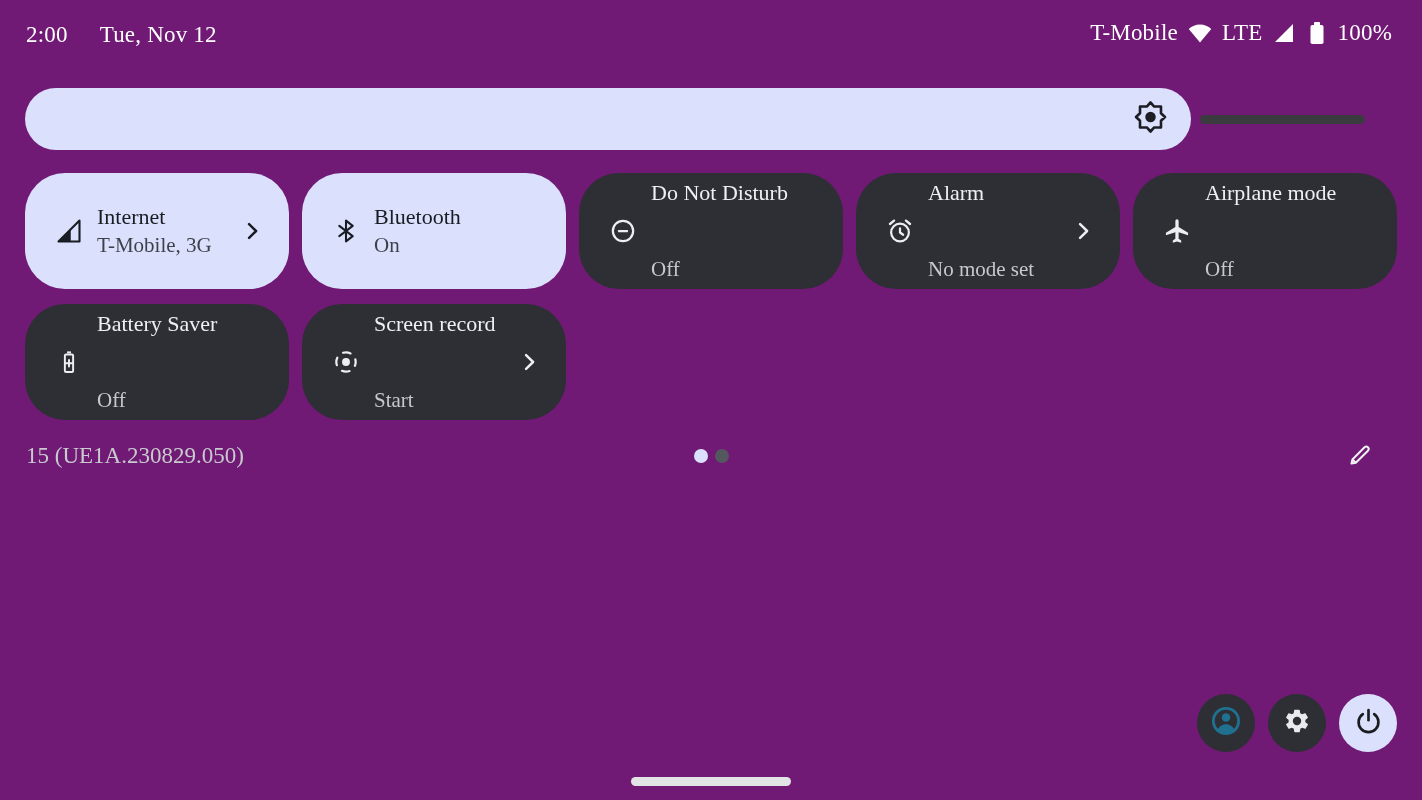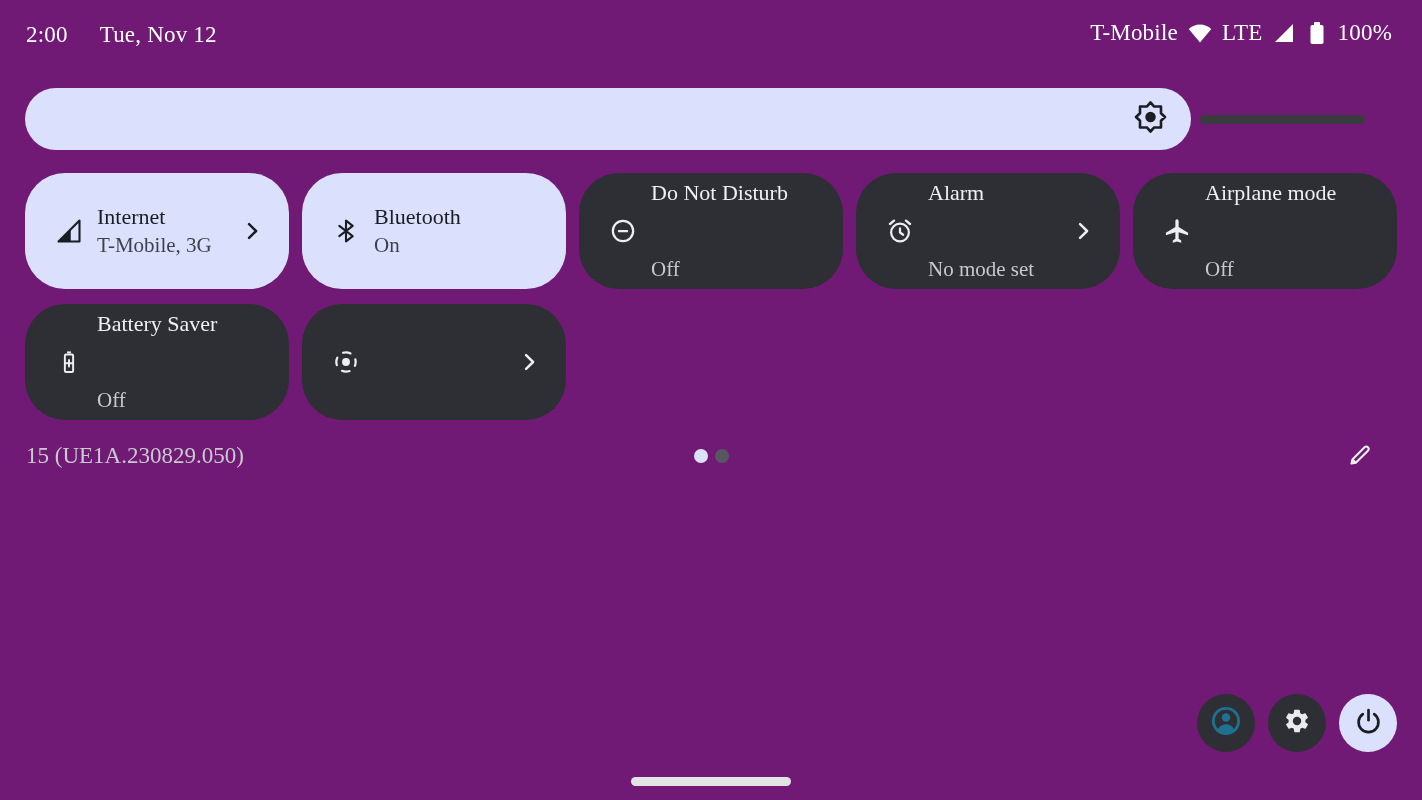--- a/index.html
+++ b/index.html
@@ -184,20 +184,24 @@
       </span>
     </div>
 
     <div class="tile inactive">
       <span class="tile-icon">
         <svg width="28" height="28" viewBox="0 0 24 24">
           <circle cx="12" cy="12" r="3.4" fill="currentColor"></circle>
           <circle cx="12" cy="12" r="8.3" fill="none" stroke="currentColor" stroke-width="1.9" stroke-dasharray="6.6 6.6" stroke-dashoffset="3.3" stroke-linecap="round"></circle>
         </svg>
       </span>
+      <span class="tile-text">
+        <span class="tile-title">Screen record</span>
+        <span class="tile-subtitle">Start</span>
+      </span>
       <span class="tile-chevron">
         <svg width="26" height="26" viewBox="0 0 24 24">
             <path d="M9.3 5.7 L15.8 12 L9.3 18.3" fill="none" stroke="currentColor" stroke-width="2.3" stroke-linecap="round" stroke-linejoin="round"></path>
           </svg>
       </span>
     </div>
 
   </div>
 
   <div class="build">15 (UE1A.230829.050)</div>

